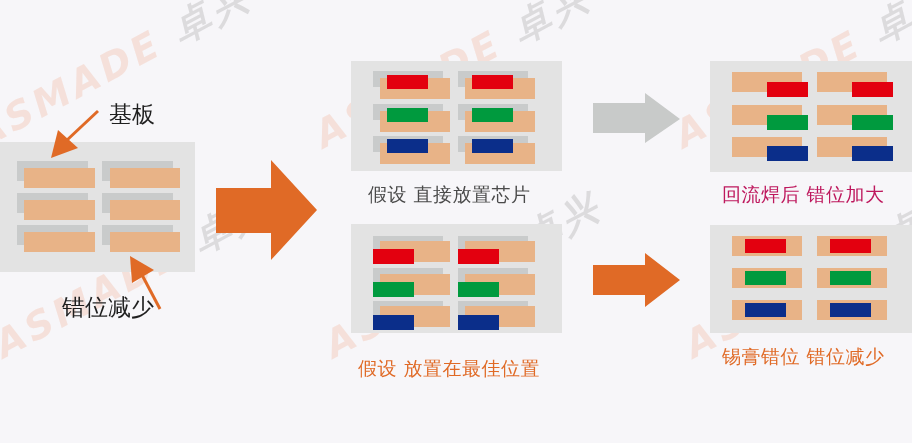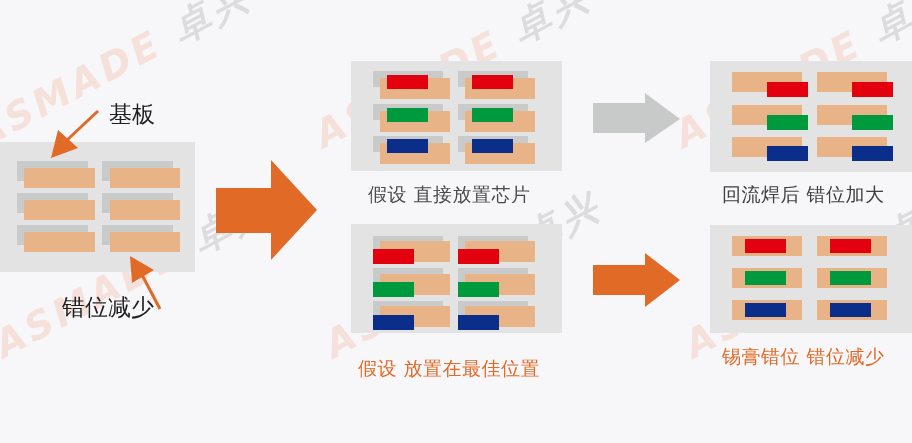--- a/index.html
+++ b/index.html
@@ -101,21 +101,21 @@
   <div class="pad-orange" style="left:22px;top:44px;width:70px;height:20px;"></div>
   <div class="chip" style="left:57px;top:54px;width:41px;height:15px;background:#009a3e;"></div>
   <div class="pad-orange" style="left:107px;top:44px;width:70px;height:20px;"></div>
   <div class="chip" style="left:142px;top:54px;width:41px;height:15px;background:#009a3e;"></div>
 
   <div class="pad-orange" style="left:22px;top:76px;width:70px;height:20px;"></div>
   <div class="chip" style="left:57px;top:85px;width:41px;height:15px;background:#0b2e8a;"></div>
   <div class="pad-orange" style="left:107px;top:76px;width:70px;height:20px;"></div>
   <div class="chip" style="left:142px;top:85px;width:41px;height:15px;background:#0b2e8a;"></div>
 </div>
-<div class="caption" style="left:722px;top:182px;color:#404040;text-align:center;">回流焊后 错位加大</div>
+<div class="caption" style="left:722px;top:182px;color:#be185d;text-align:center;">回流焊后 错位加大</div>
 
 <div class="board" style="left:351px;top:224px;width:211px;height:109px;">
   <div class="pad-gray" style="left:22px;top:12px;width:70px;height:16px;"></div>
   <div class="pad-orange" style="left:29px;top:17px;width:70px;height:21px;"></div>
   <div class="chip" style="left:22px;top:25px;width:41px;height:15px;background:#e3000f;"></div>
   <div class="pad-gray" style="left:107px;top:12px;width:70px;height:16px;"></div>
   <div class="pad-orange" style="left:114px;top:17px;width:70px;height:21px;"></div>
   <div class="chip" style="left:107px;top:25px;width:41px;height:15px;background:#e3000f;"></div>
 
   <div class="pad-gray" style="left:22px;top:44px;width:70px;height:16px;"></div>

